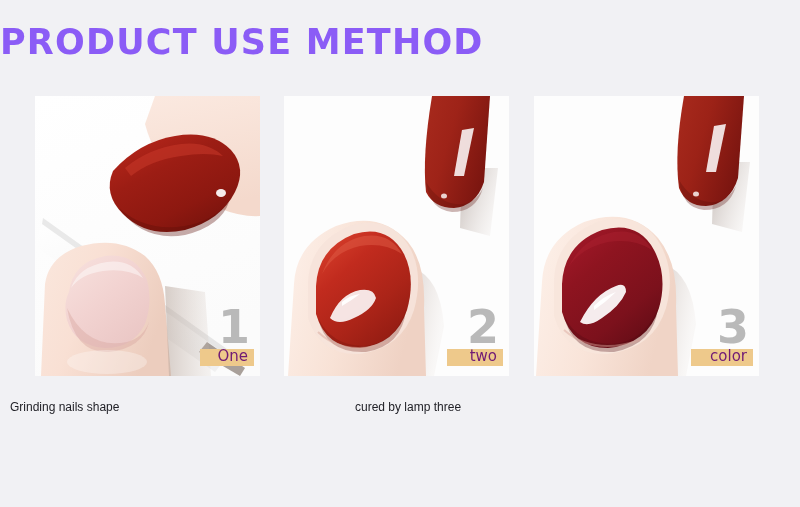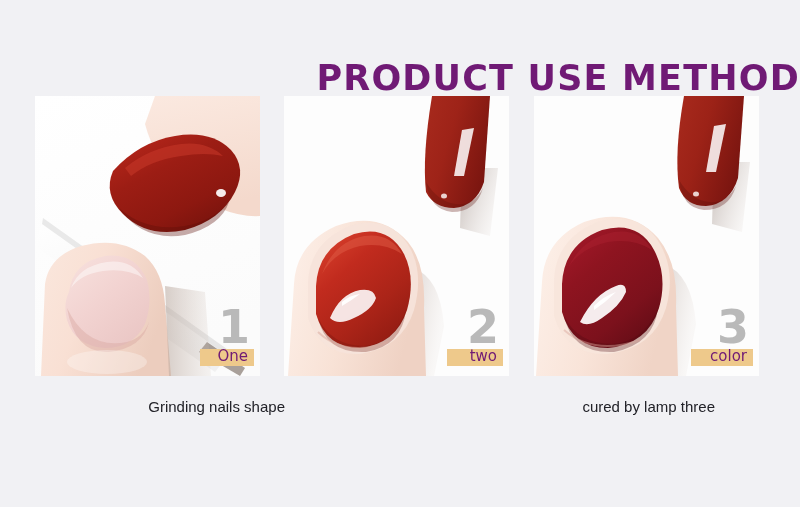--- a/index.html
+++ b/index.html
@@ -14,27 +14,26 @@
     overflow: hidden;
     position: relative;
   }
 
   
   .page-title {
     position: absolute;
     top: 22px;
     left: 0;
     width: 800px;
-    text-align: right;
+    text-align: left;
     font-size: 35px;
     font-weight: 700;
     letter-spacing: 1.2px;
-    color: #701a75;
+    color: #8b5cf6;
     font-family: "DejaVu Sans", sans-serif;
-    margin-top: 36px;
   }
 
   
   .panels {
     position: absolute;
     top: 96px;
     left: 0;
     width: 800px;
     height: 280px;
   }
@@ -94,22 +93,22 @@
     font-family: "DejaVu Sans", sans-serif;
     white-space: nowrap;
   }
   .bar-1 { width: 54px; }
   .bar-2 { width: 56px; }
   .bar-3 { width: 62px; }
 
   
   .caption {
     position: absolute;
-    text-align: right;
-    font-size: 15px;
+    text-align: left;
+    font-size: 12px;
     color: #222228;
     line-height: 28px;
     font-family: "Liberation Sans", sans-serif;
   }
   .caption-left  { top: 393px; left: 10px;  width: 275px; }
   .caption-right { top: 393px; left: 355px; width: 360px; }
   .caption .line { display: block; }
 </style>
 </head>
 <body>

